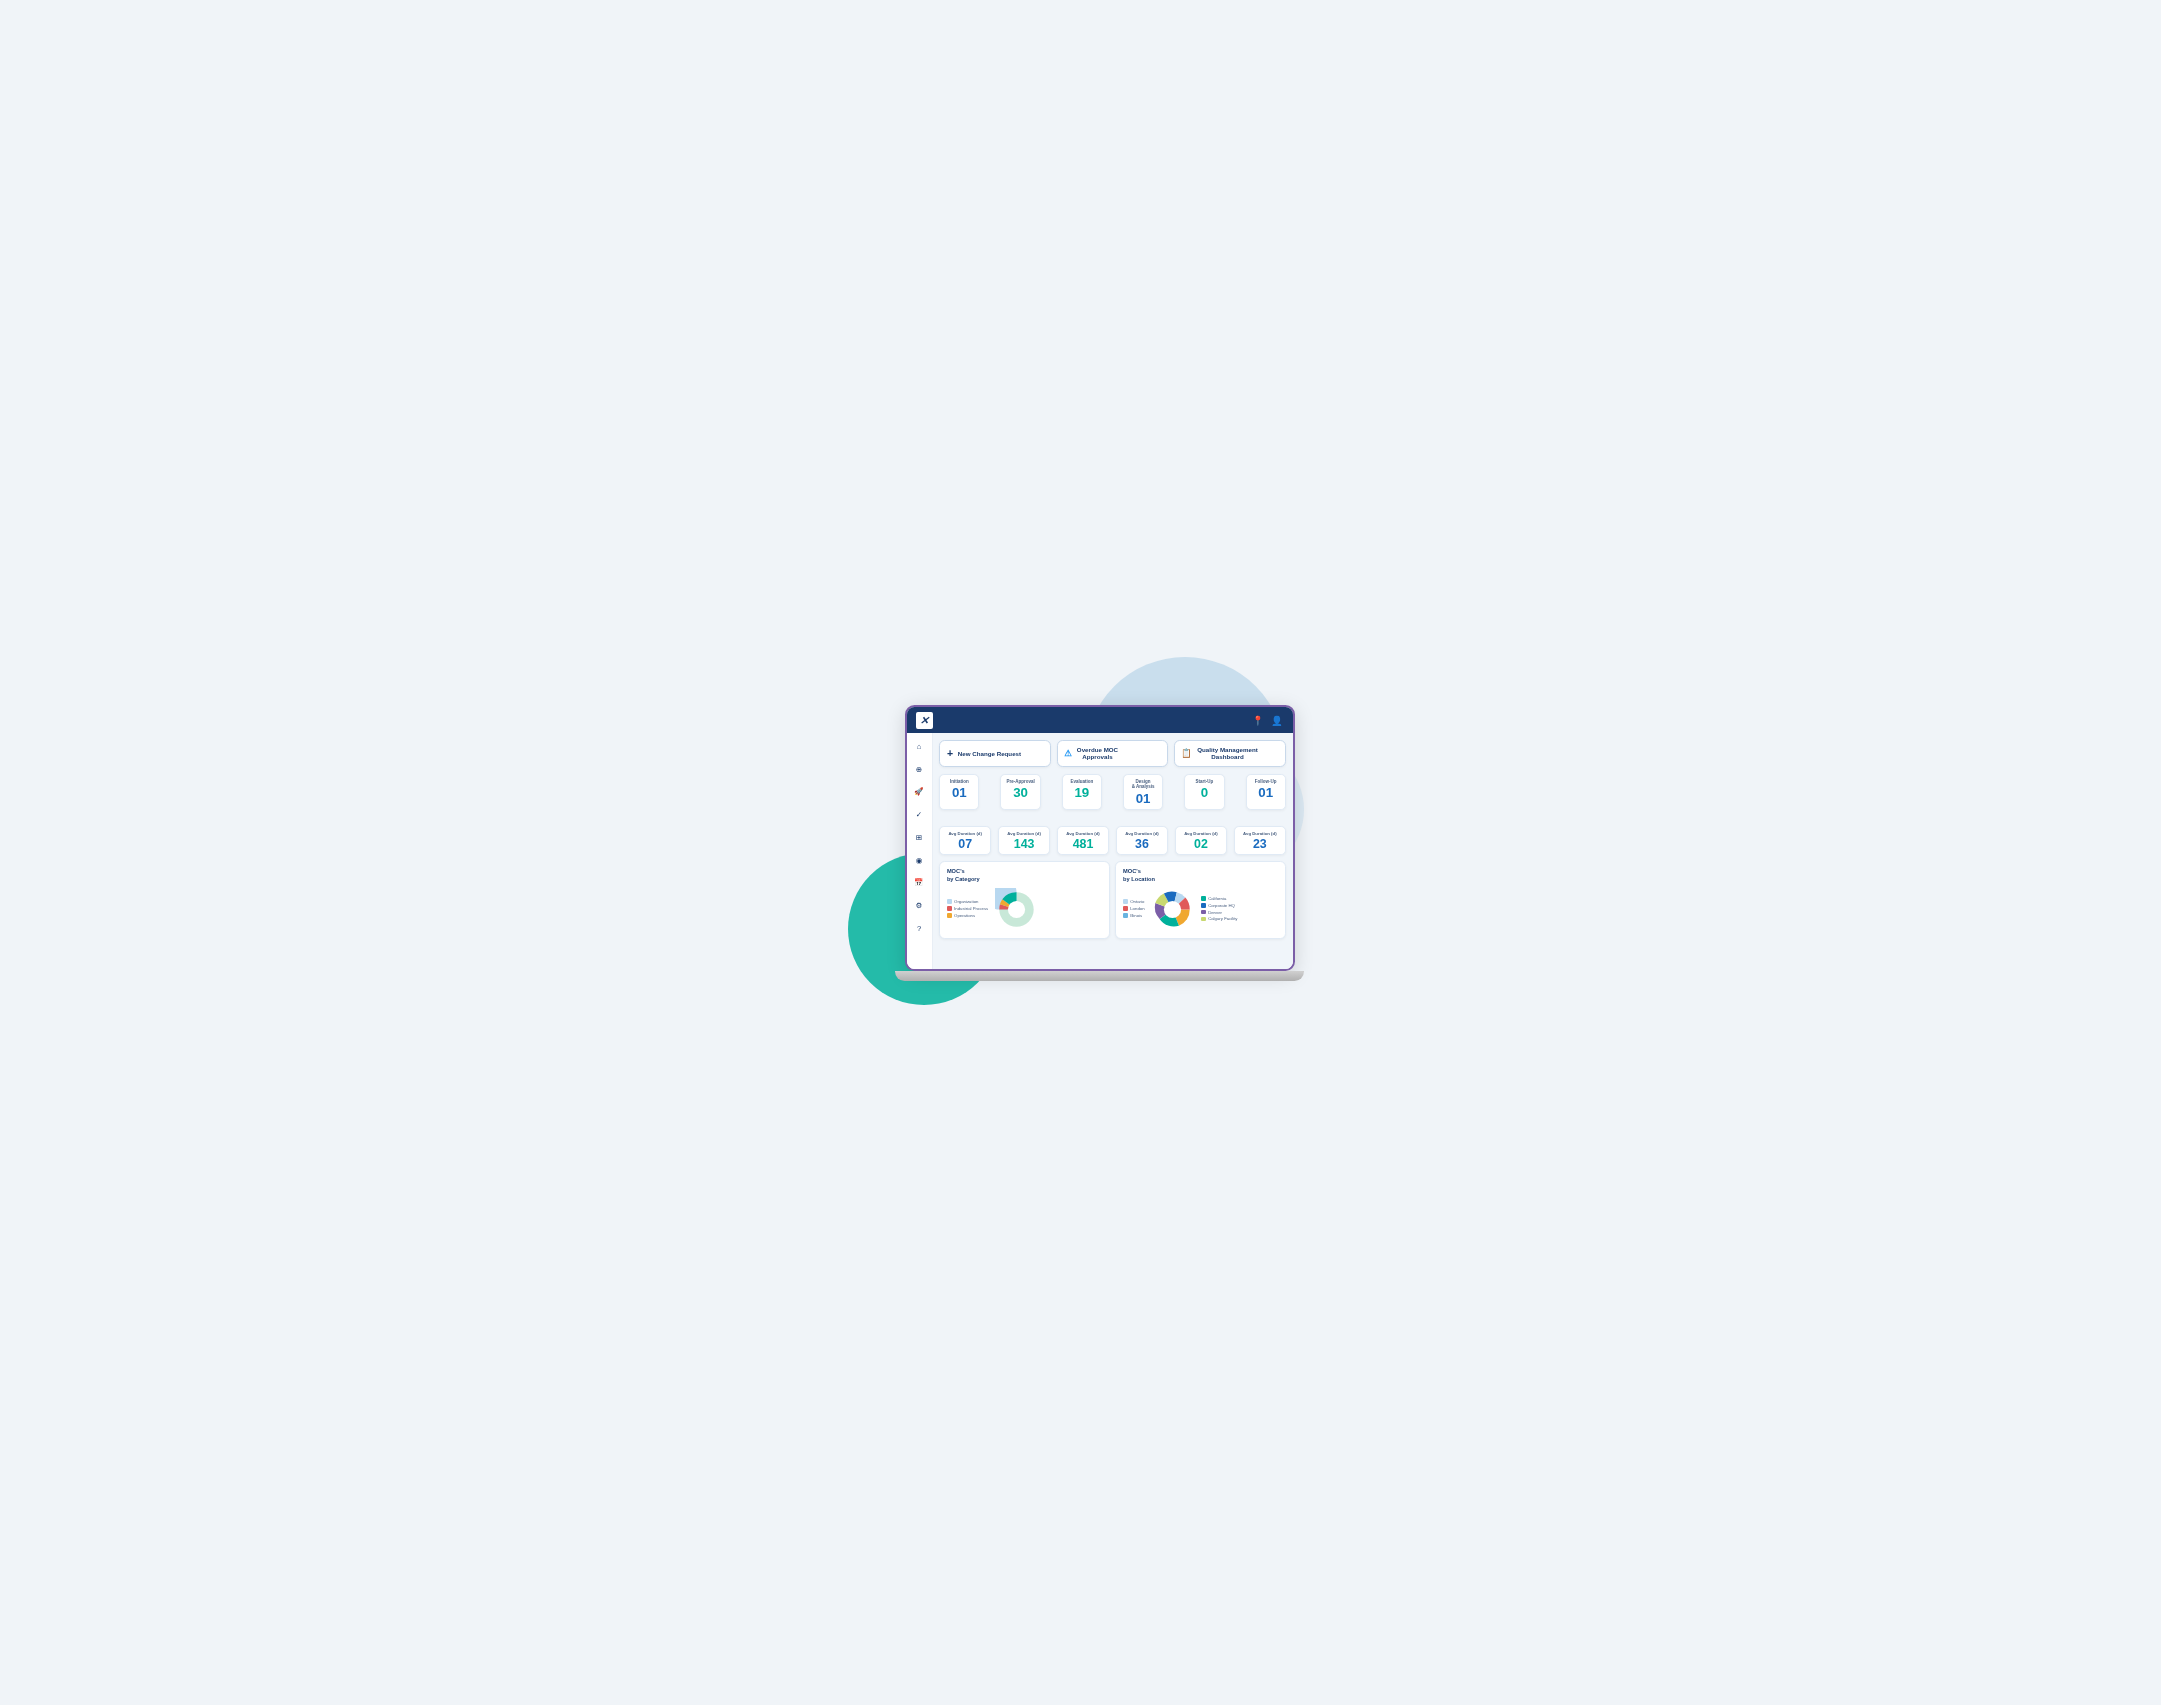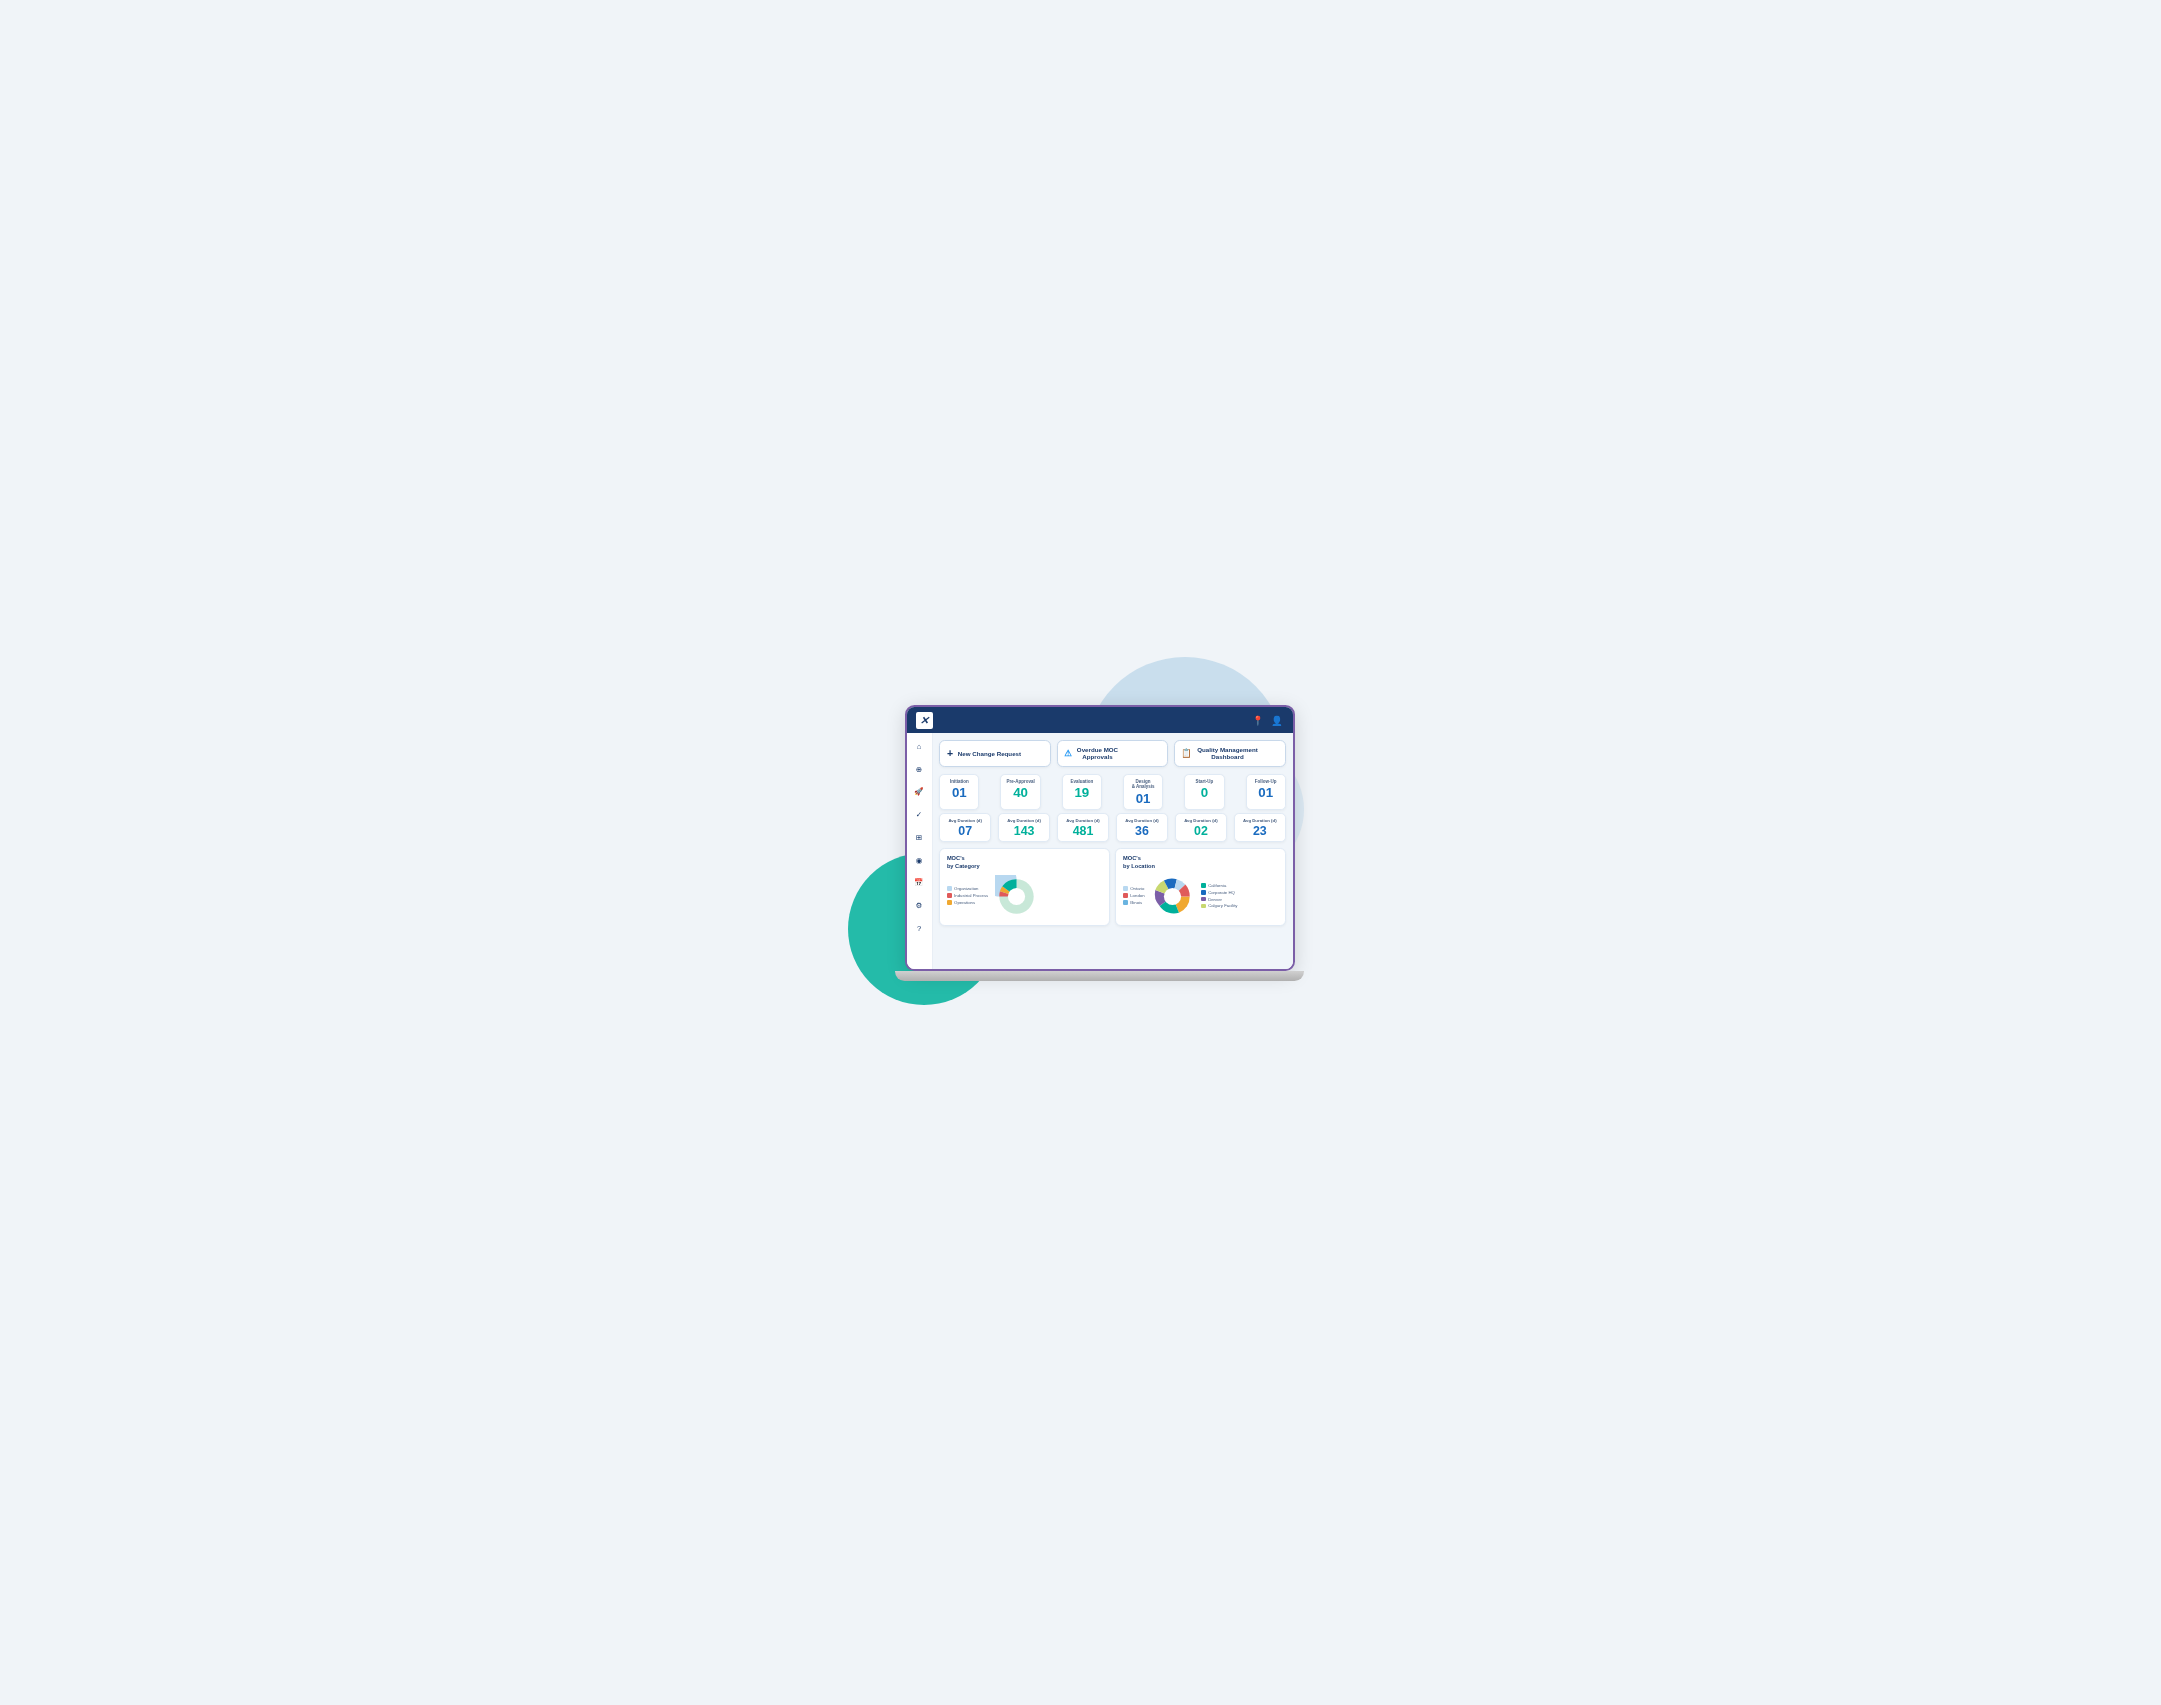--- a/index.html
+++ b/index.html
@@ -181,21 +181,21 @@
     }
     .action-btn .icon-blue {
       color: #2196f3;
     }
 
     
     .stats-grid {
       display: grid;
       grid-template-columns: repeat(6, 1fr);
       gap: 21px;
-      margin-bottom: 3px;
+      margin-bottom: 16px;
     }
     .stat-card {
       background: #fff;
       border-radius: 4.8px;
       padding: 3.8px 4.8px;
       text-align: center;
       box-shadow: 0 1px 2.9px rgba(0,0,0,0.05);
       border: 0.5px solid #e0eaf5;
     }
     .stat-label {
@@ -352,21 +352,21 @@
             </button>
           </div>
 
           <div class="stats-grid">
             <div class="stat-card">
               <div class="stat-label">Initiation</div>
               <div class="stat-value blue">01</div>
             </div>
             <div class="stat-card">
               <div class="stat-label">Pre-Approval</div>
-              <div class="stat-value green">40</div>
+              <div class="stat-value green">30</div>
             </div>
             <div class="stat-card">
               <div class="stat-label">Evaluation</div>
               <div class="stat-value green">19</div>
             </div>
             <div class="stat-card">
               <div class="stat-label" style="white-space:pre-line;">Design
 &amp; Analysis</div>
               <div class="stat-value blue">01</div>
             </div>

